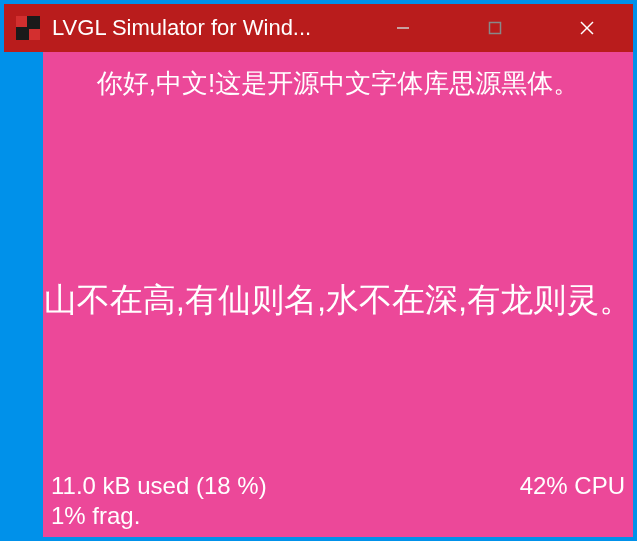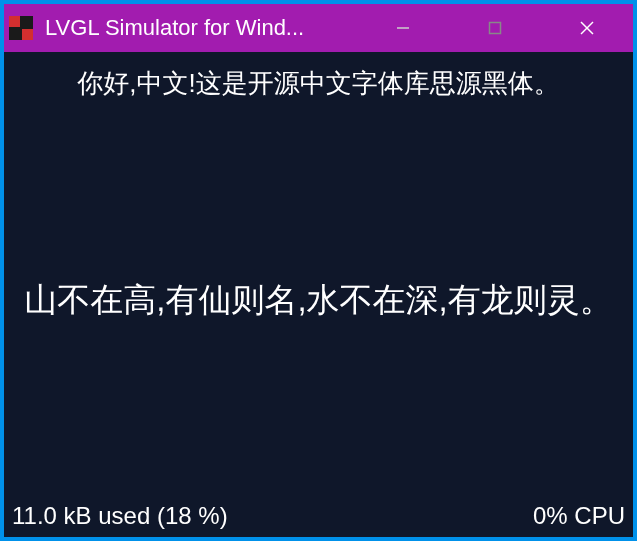--- a/index.html
+++ b/index.html
@@ -16,24 +16,24 @@
       padding: 4px;
     }
     .window {
       width: 100%;
       height: 100%;
       display: flex;
       flex-direction: column;
     }
     .titlebar {
       height: 48px;
-      background: #a21caf;
+      background: #b91c1c;
       display: flex;
       align-items: center;
-      padding-left: 5px;
+      padding-left: 12px;
     }
     .app-icon {
       width: 24px;
       height: 24px;
       margin-right: 12px;
       flex-shrink: 0;
     }
     .title-text {
       color: #ffffff;
       font-size: 22px;
@@ -50,23 +50,24 @@
     .win-btn {
       width: 92px;
       height: 100%;
       display: flex;
       align-items: center;
       justify-content: center;
       color: #c8c8c8;
     }
     .content {
       flex: 1;
-      background: #0f172a;
+      background: #ec4899;
       position: relative;
       color: #ffffff;
+      margin-left: 39px;
     }
     .text-line-1 {
       position: absolute;
       top: 14px;
       left: 0;
       right: 0;
       text-align: center;
       font-size: 26px;
       color: #ffffff;
       letter-spacing: 0px;
@@ -135,19 +136,20 @@
           </svg>
       </div>
     </div>
   </div>
   <div class="content">
     <div class="text-line-1">你好,中文!这是开源中文字体库思源黑体。</div>
     <div class="text-line-2">山不在高,有仙则名,水不在深,有龙则灵。</div>
     <div class="status-bar">
       <div class="status-left">
         <div>11.0 kB used (18 %)</div>
+        <div>1% frag.</div>
       </div>
       <div class="status-right">
-        <div>0% CPU</div>
+        <div>42% CPU</div>
       </div>
     </div>
   </div>
 </div>
 
 </body></html>

